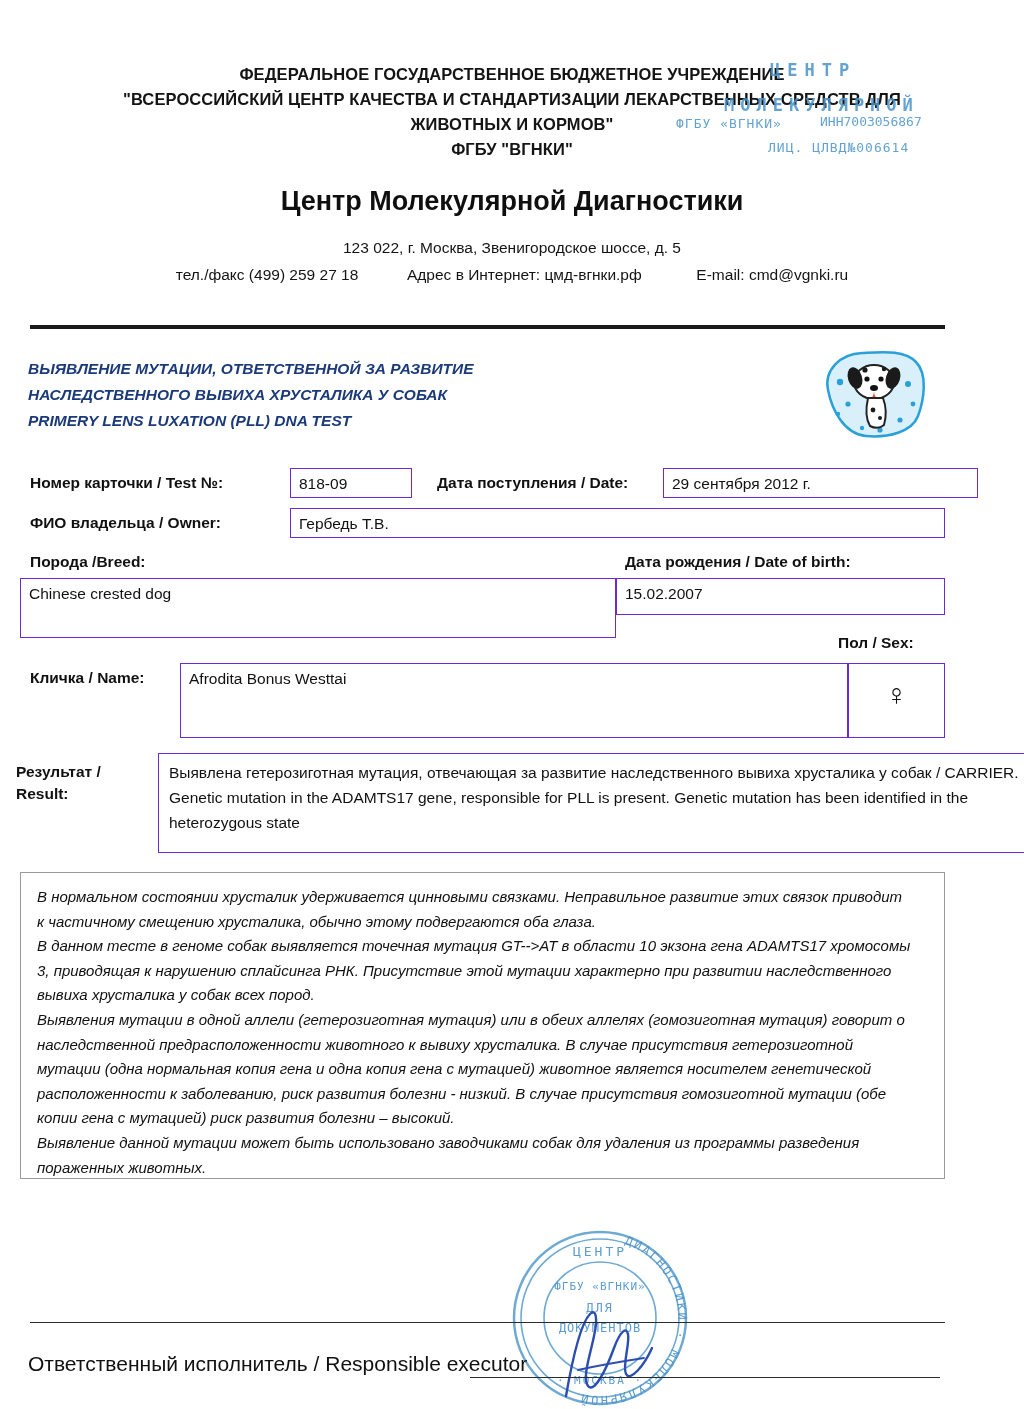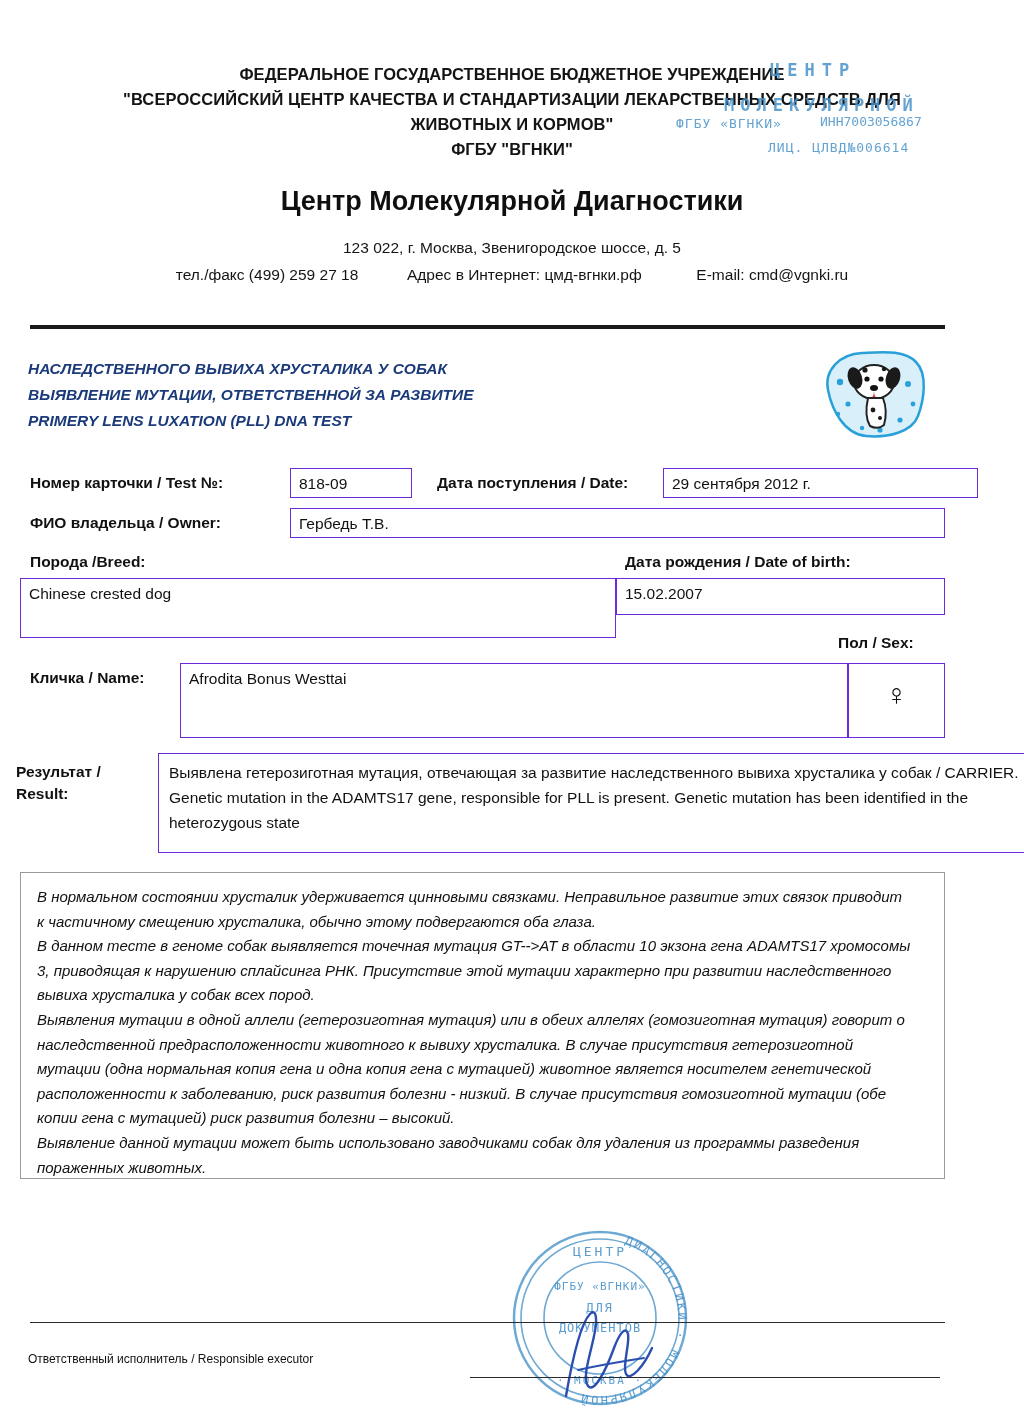--- a/index.html
+++ b/index.html
@@ -201,21 +201,21 @@
     left: 30px;
     top: 1322px;
     width: 915px;
     height: 1px;
     background: #2b2b2b;
   }
   .footer-text {
     position: absolute;
     left: 28px;
     top: 1352px;
-    font-size: 12px;
+    font-size: 21px;
     color: #111;
   }
   .footer-rule {
     position: absolute;
     left: 470px;
     top: 1377px;
     width: 470px;
     height: 1px;
     background: #2b2b2b;
   }
@@ -264,22 +264,22 @@
     <div class="s1">ЦЕНТР</div>
     <div class="s2">МОЛЕКУЛЯРНОЙ</div>
     <div class="s3">ФГБУ «ВГНКИ»</div>
     <div class="s4">ИНН7003056867</div>
     <div class="s5">ЛИЦ. ЦЛВД№006614</div>
   </div>
 
   <div class="hr-thick"></div>
 
   <div class="doc-title">
+    <div class="ru">ВЫЯВЛЕНИЕ МУТАЦИИ, ОТВЕТСТВЕННОЙ ЗА РАЗВИТИЕ</div>
     <div class="ru">НАСЛЕДСТВЕННОГО ВЫВИХА ХРУСТАЛИКА У СОБАК</div>
-    <div class="ru">ВЫЯВЛЕНИЕ МУТАЦИИ, ОТВЕТСТВЕННОЙ ЗА РАЗВИТИЕ</div>
     <div class="en">PRIMERY LENS LUXATION (PLL) DNA TEST</div>
   </div>
 
   <div class="logo">
     <svg width="112" height="92" viewBox="0 0 112 92">
       <path d="M10 42 C6 22 22 6 44 5 C66 4 86 2 98 14 C110 26 106 52 100 68 C94 84 70 90 48 88 C26 86 14 62 10 42 Z" fill="#d9f0fb" stroke="#2aa0d8" stroke-width="2.5"></path>
       <circle cx="22" cy="34" r="3.2" fill="#2aa0d8"></circle>
       <circle cx="30" cy="56" r="2.6" fill="#2aa0d8"></circle>
       <circle cx="20" cy="66" r="2.2" fill="#2aa0d8"></circle>
       <circle cx="90" cy="36" r="3" fill="#2aa0d8"></circle>

